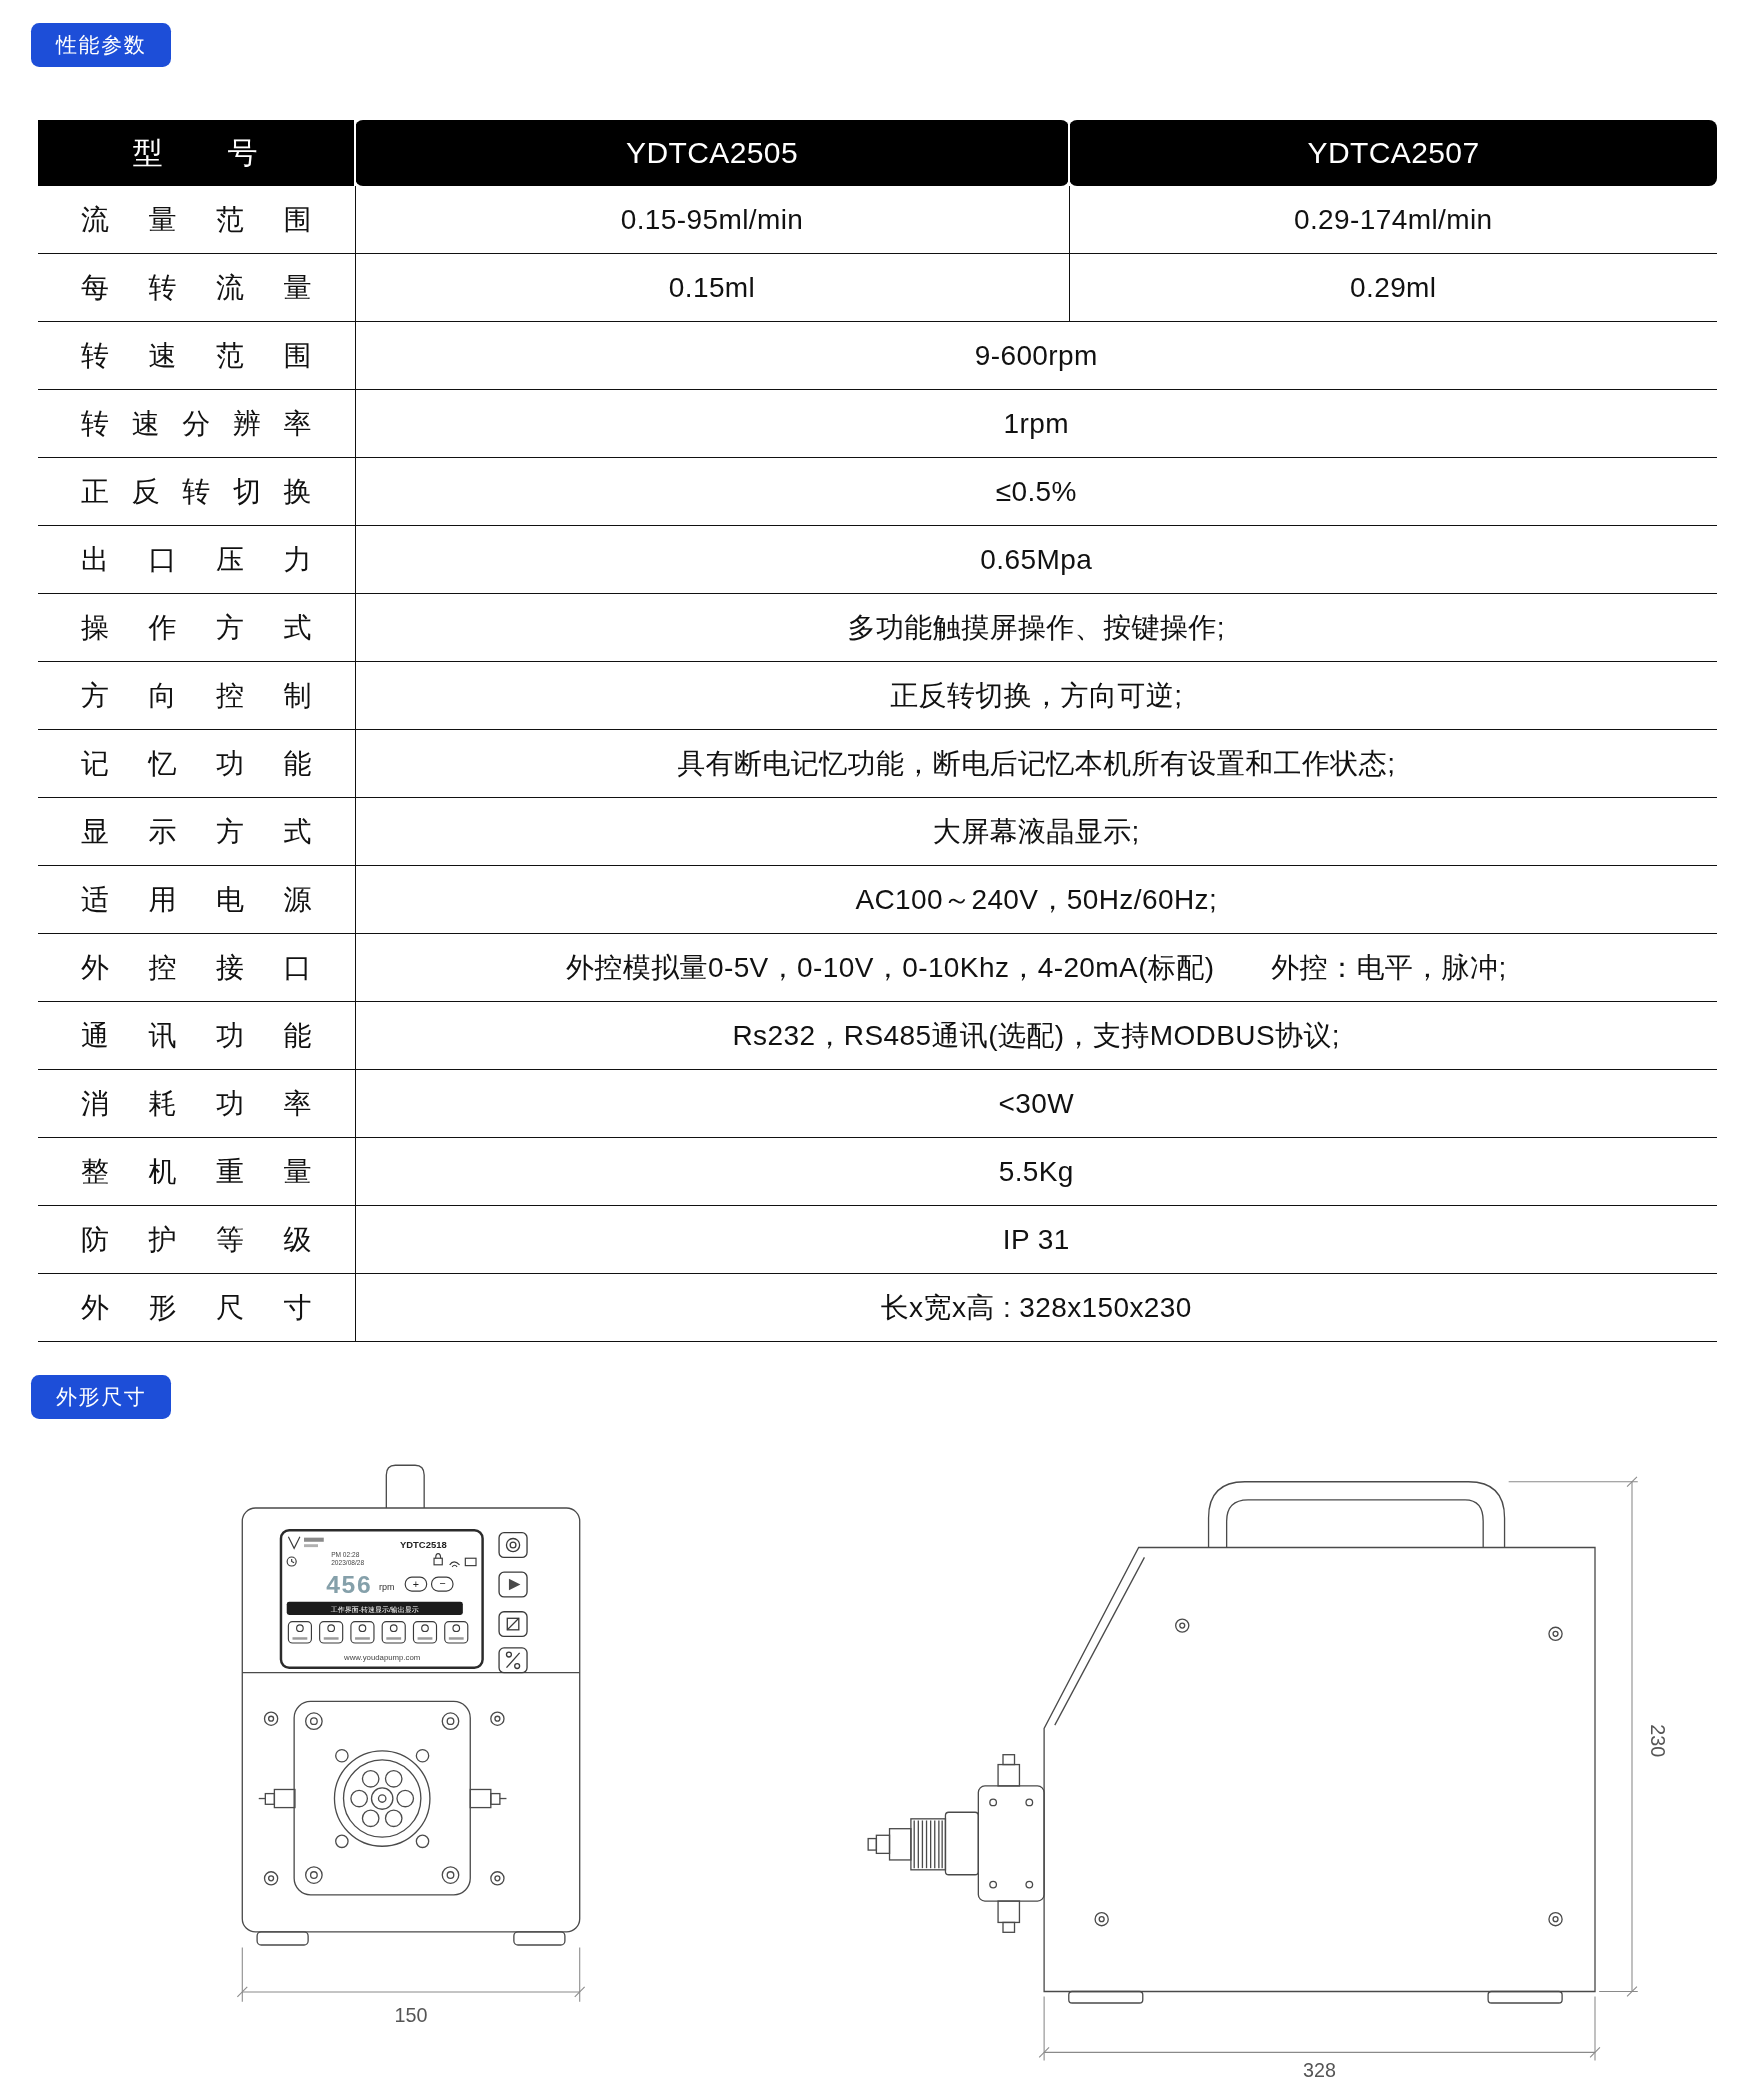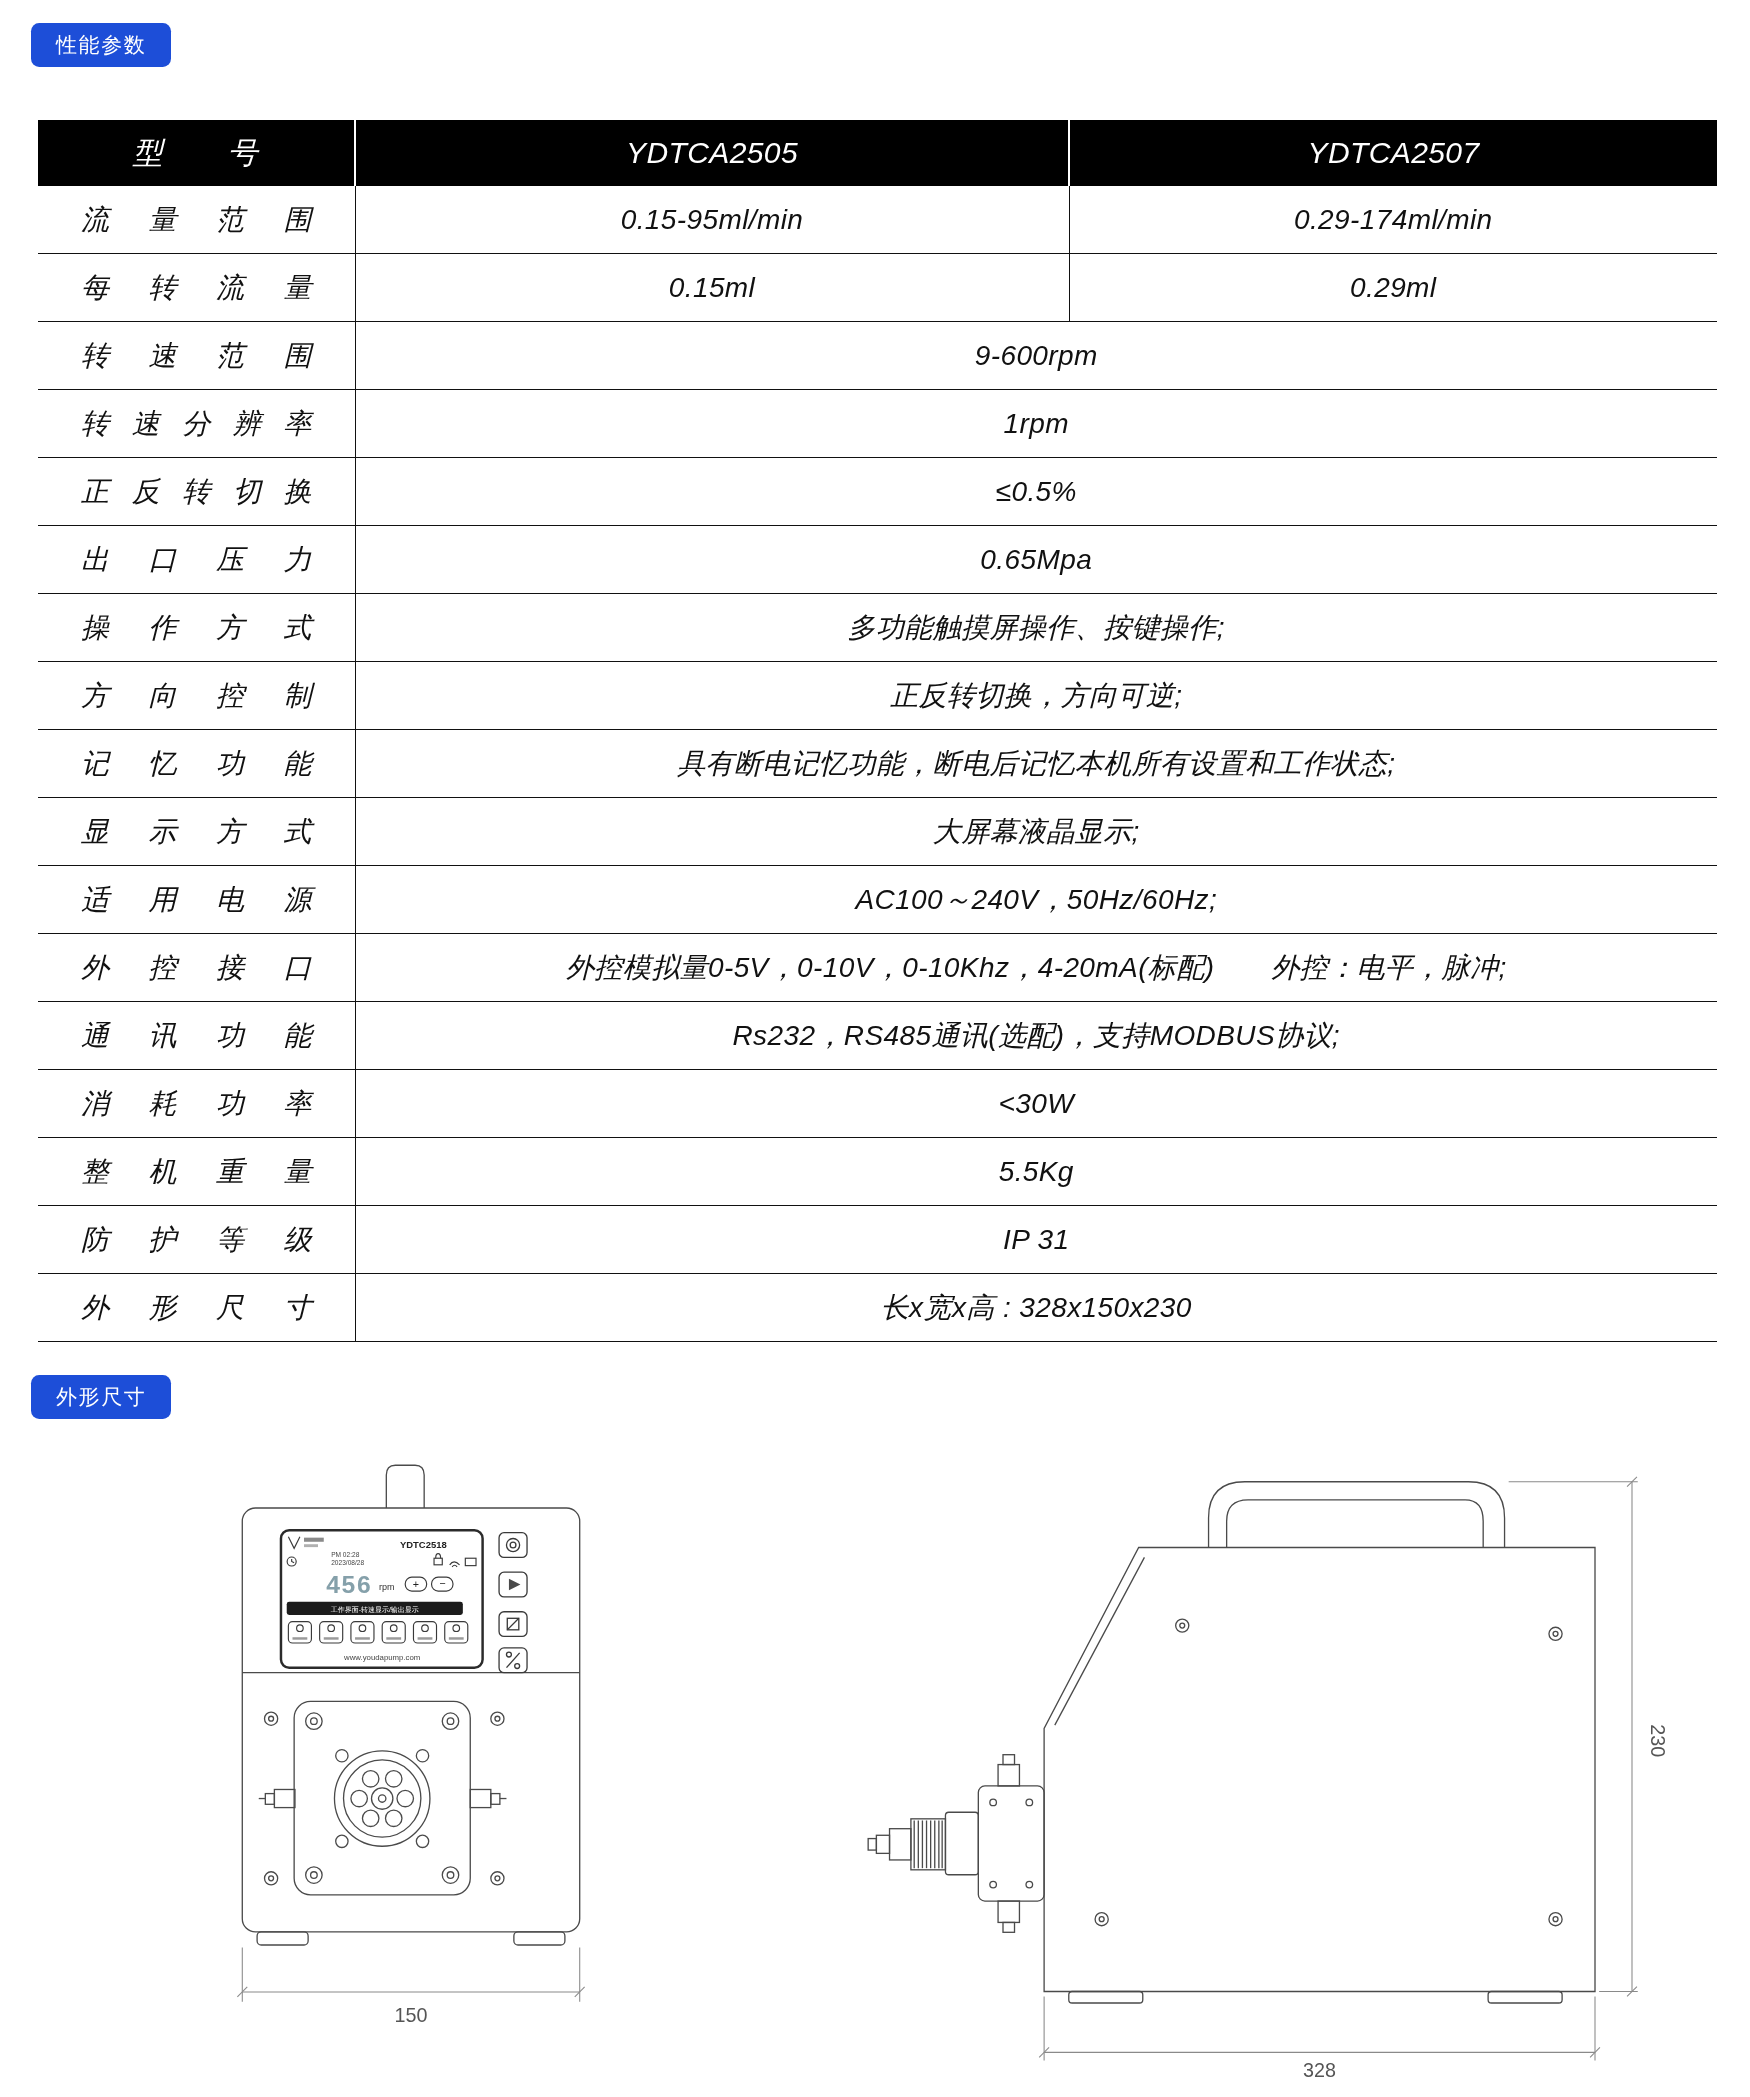--- a/index.html
+++ b/index.html
@@ -14,35 +14,35 @@
     letter-spacing:1.6px;
     margin-left:6px;
   }
   #badge-performance{top:23px;}
   #badge-dimensions{top:1375px;}
 
   table.spec{
     position:absolute;left:38px;top:120px;width:1679px;
     border-collapse:collapse;table-layout:fixed;
   }
-  .spec th,.spec td{font-weight:400;padding:0;font-style:italic;}
+  .spec th,.spec td{font-weight:400;padding:0;}
   .spec col.c-lbl{width:317px;}
   .spec col.c-v1{width:714px;}
   .spec col.c-v2{width:648px;}
   .spec thead th{background:#000;color:#fff;height:66px;font-size:30px;}
   .spec thead th.lbl{border-right:2.5px solid #fff;text-align:center;letter-spacing:1.6px;}
   .spec thead th.split{border-right:2.5px solid #fff;}
   .spec tbody td{height:59px;border-bottom:1.6px solid #111;font-size:28px;}
   .spec tbody td.lbl{
     border-right:1.6px solid #111;
     text-align:justify;text-align-last:justify;
     padding:4px 43px;font-size:28px;
   }
   .spec tbody td.split{border-right:1.6px solid #111;}
-  .spec .val{text-align:center;letter-spacing:0.4px;}
+  .spec .val{text-align:center;letter-spacing:0.4px;border-radius:8px;}
 
   .drawings{position:absolute;left:0;top:1457px;width:1386px;height:640px;}
   .drawings svg{position:absolute;}
   #front-view{left:234px;top:0;width:354px;height:609px;}
   #side-view{left:855px;top:0;width:814px;height:625px;}
   svg text{font-family:"Liberation Sans","DejaVu Sans",sans-serif;}
 </style>
 </head>
 <body>
 

